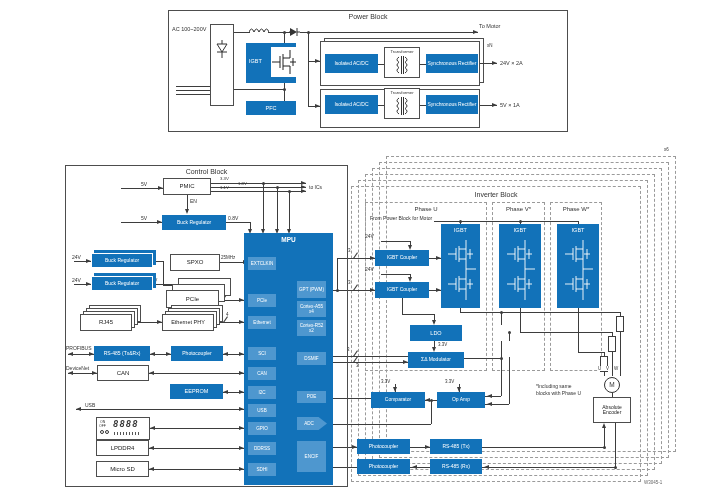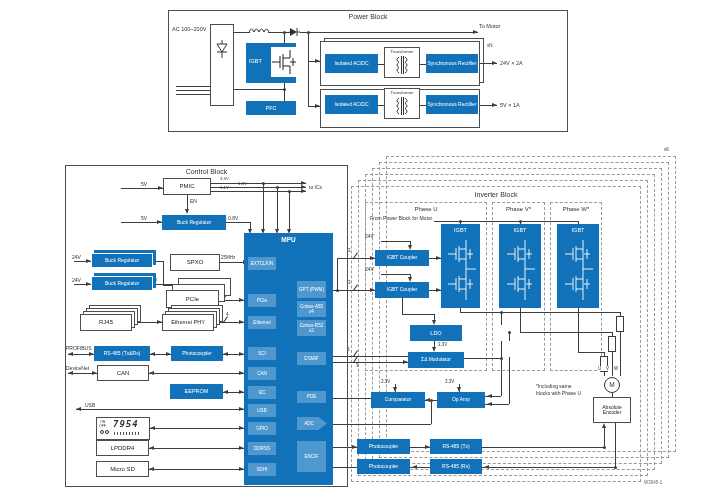--- a/index.html
+++ b/index.html
@@ -419,21 +419,21 @@
   <div class="w" style="left:162px;top:314px;width:52px;height:17px;font-size:5.5px">Ethernet PHY</div>
   <div class="b" style="left:94px;top:346px;width:56px;height:15px;font-size:5px">RS-485 (Tx&amp;Rx)</div>
   <div class="b" style="left:171px;top:346px;width:52px;height:15px;font-size:5px">Photocoupler</div>
   <div class="w" style="left:97px;top:365px;width:52px;height:16px">CAN</div>
   <div class="b" style="left:170px;top:384px;width:53px;height:15px">EEPROM</div>
   <div class="w" style="left:96px;top:417px;width:54px;height:23px"></div>
   <div class="t" style="left:100px;top:420px;font-size:3.5px">ON</div>
   <div class="t" style="left:99px;top:424px;font-size:3.5px">OFF</div>
   <div class="circ" style="left:100px;top:430px;width:4px;height:4px"></div>
   <div class="circ" style="left:105px;top:430px;width:4px;height:4px"></div>
-  <div class="disp" style="left:113px;top:419px">7954</div>
+  <div class="disp" style="left:113px;top:419px">8888</div>
   <div class="stripe" style="left:114px;top:432px;width:26px"></div>
   <div class="w" style="left:96px;top:440px;width:53px;height:16px">LPDDR4</div>
   <div class="w" style="left:96px;top:461px;width:53px;height:16px">Micro SD</div>
 
   <div class="b" style="left:244px;top:233px;width:89px;height:252px"></div>
   <div class="t ctr" style="left:244px;top:236px;width:89px;color:#fff;font-size:6.5px;font-weight:bold">MPU</div>
   <div class="s" style="left:248px;top:257px;width:28px;height:13px">EXTCLKIN</div>
   <div class="s" style="left:248px;top:294px;width:28px;height:13px">PCIe</div>
   <div class="s" style="left:248px;top:316px;width:28px;height:13px">Ethernet</div>
   <div class="s" style="left:248px;top:347px;width:28px;height:13px">SCI</div>

